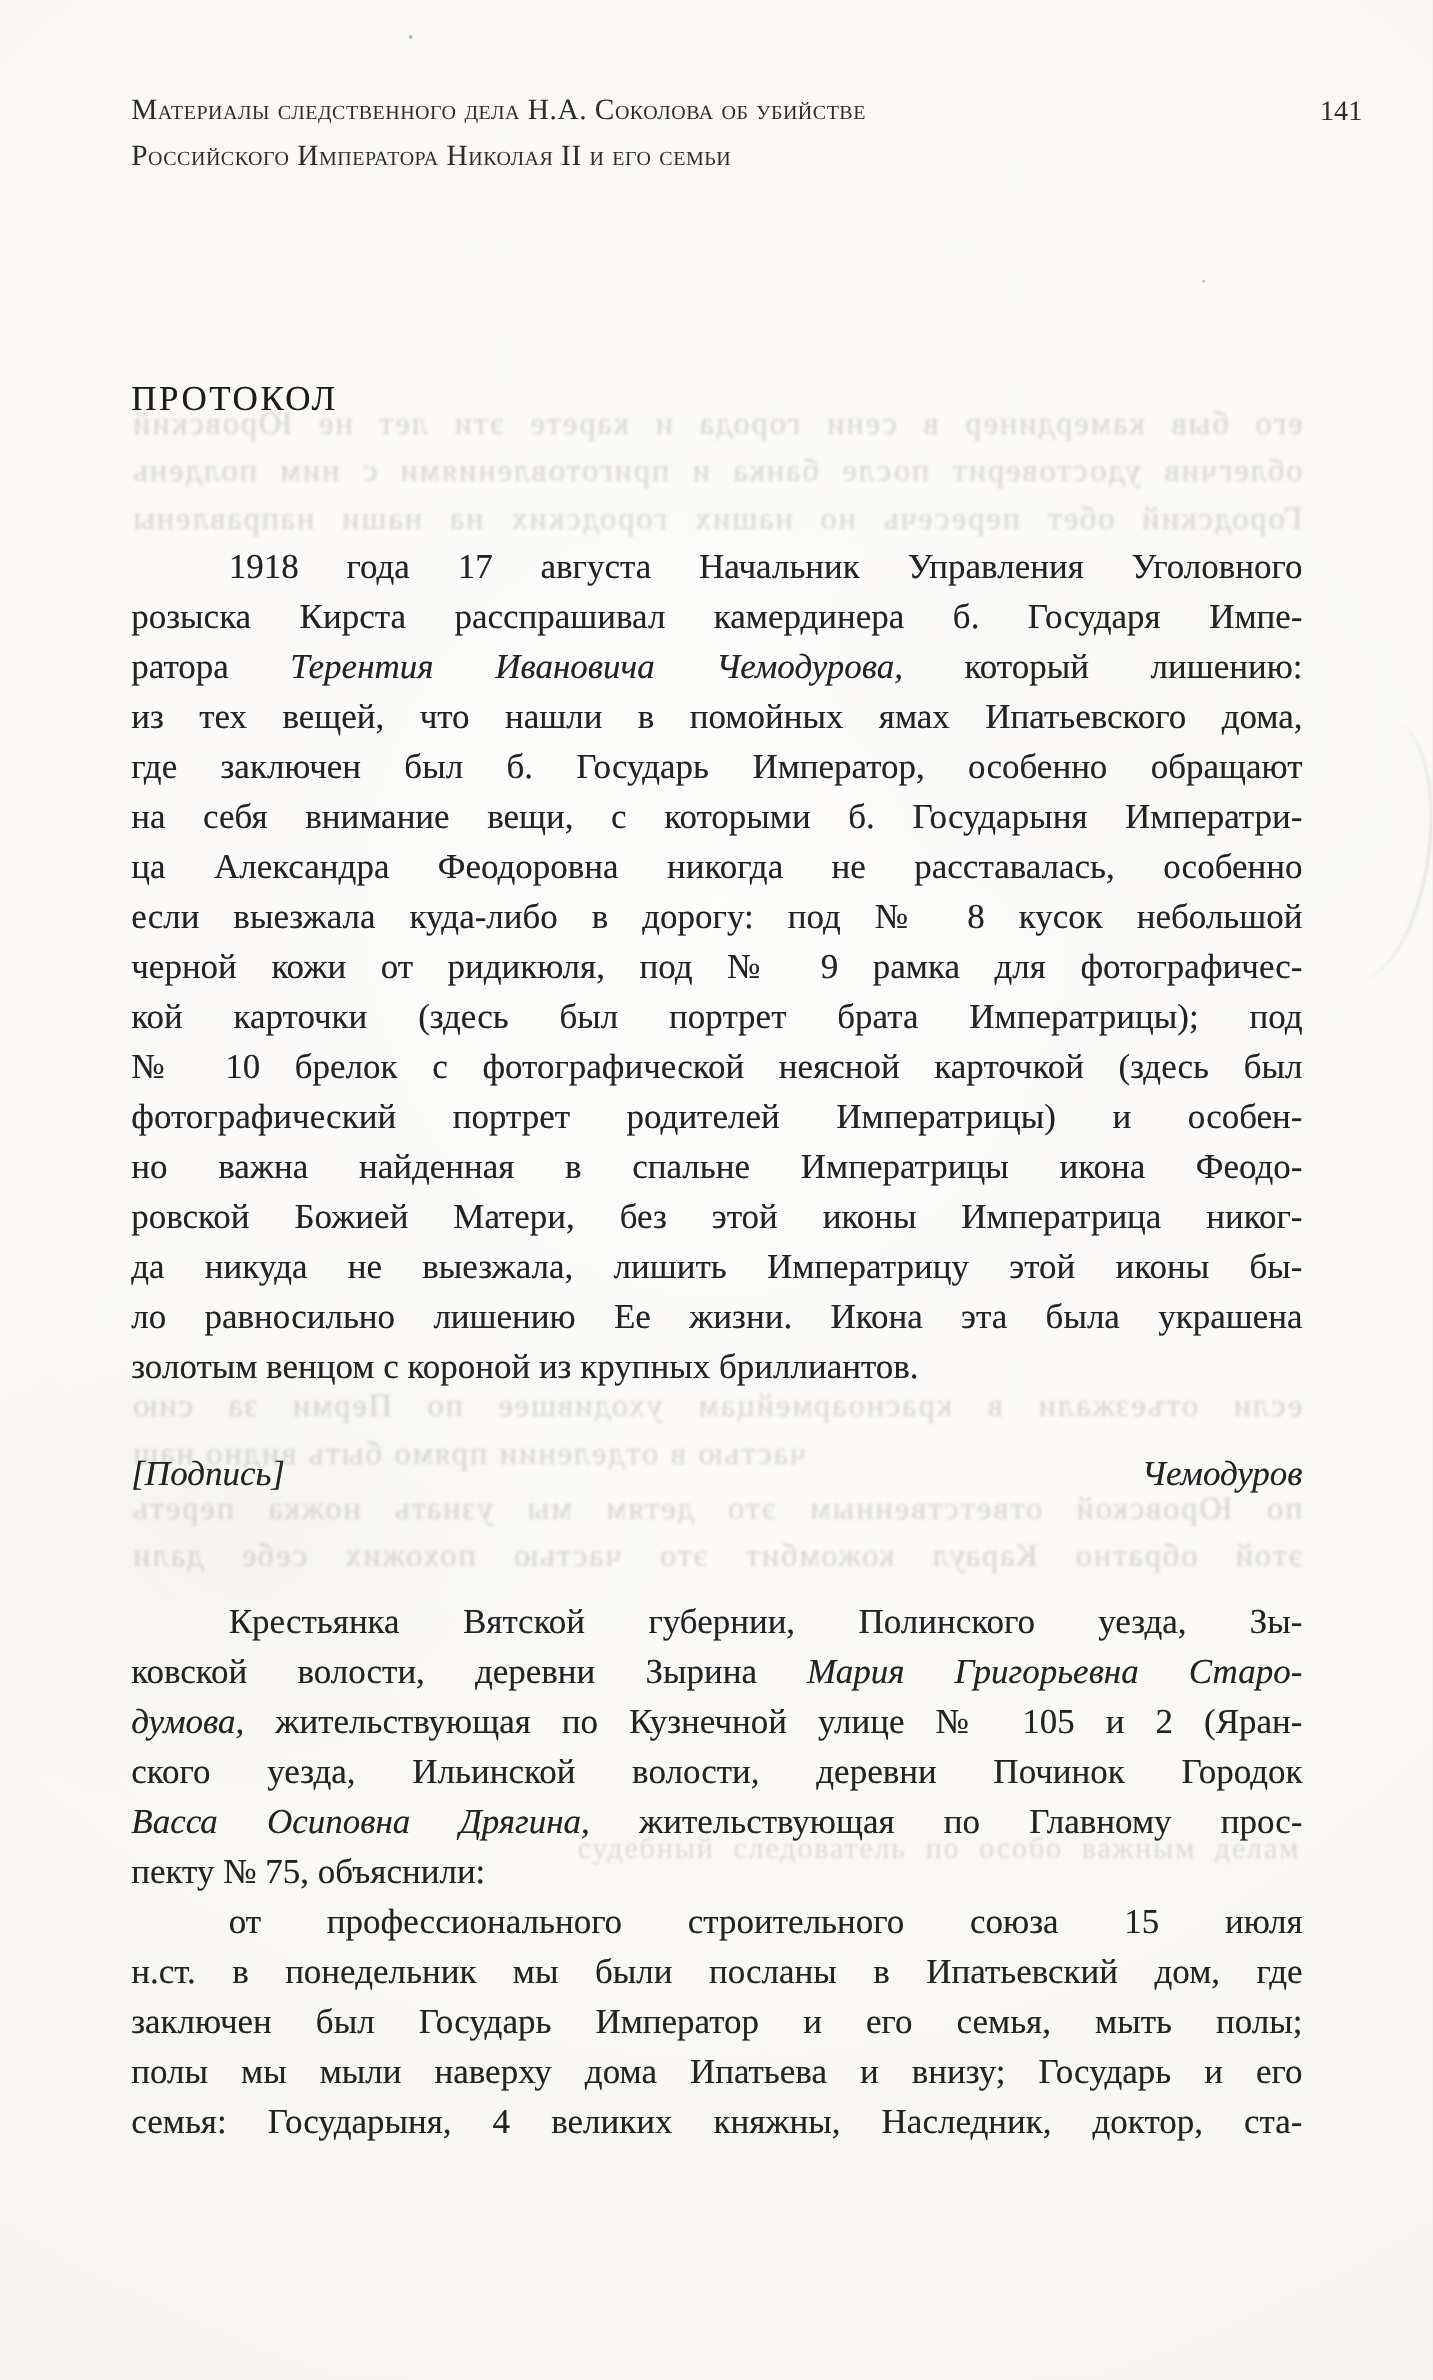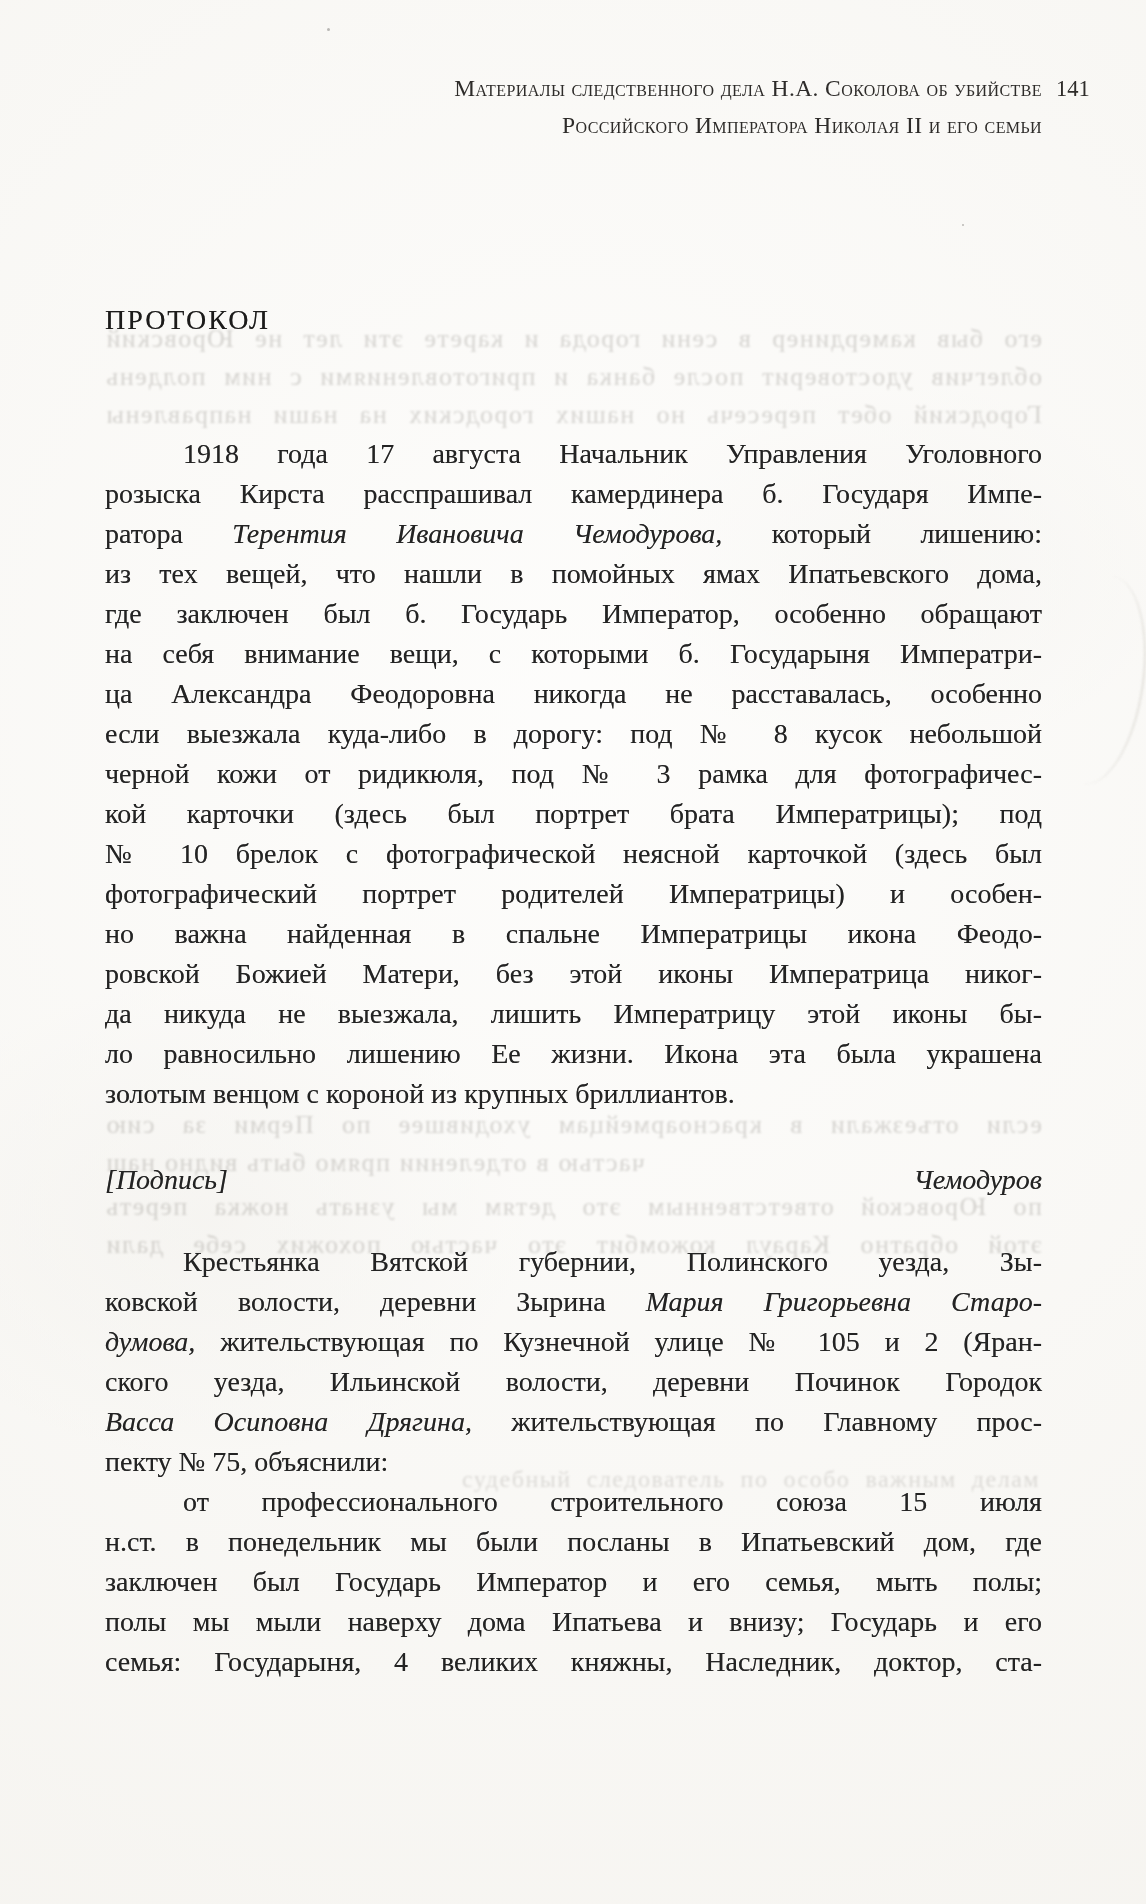--- a/index.html
+++ b/index.html
@@ -21,21 +21,21 @@
     font-family: "Liberation Serif", "DejaVu Serif", serif;
     color: #232323;
   }
 
   
   .running-header {
     position: absolute;
     left: 105px;
     top: 70px;
     width: 937px;
-    text-align: right;
+    text-align: left;
     font-variant: small-caps;
     font-size: 23.5px;
     line-height: 37px;
     letter-spacing: 0.4px;
     color: #2e2c2a;
   }
   .page-number {
     position: absolute;
     left: 1056px;
     top: 76px;
@@ -154,34 +154,34 @@
   <div class="text-block" id="text-block">
       <div class="para body">
         <div class="line indent"><span>1918 года 17 августа Начальник Управления Уголовного</span></div>
         <div class="line"><span>розыска Кирста расспрашивал камердинера б. Государя Импе-</span></div>
         <div class="line"><span>ратора </span><span class="it">Терентия Ивановича Чемодурова,</span><span> который лишению:</span></div>
         <div class="line"><span>из тех вещей, что нашли в помойных ямах Ипатьевского дома,</span></div>
         <div class="line"><span>где заключен был б. Государь Император, особенно обращают</span></div>
         <div class="line"><span>на себя внимание вещи, с которыми б. Государыня Императри-</span></div>
         <div class="line"><span>ца Александра Феодоровна никогда не расставалась, особенно</span></div>
         <div class="line"><span>если выезжала куда-либо в дорогу: под № 8 кусок небольшой</span></div>
-        <div class="line"><span>черной кожи от ридикюля, под № 3 рамка для фотографичес-</span></div>
+        <div class="line"><span>черной кожи от ридикюля, под № 9 рамка для фотографичес-</span></div>
         <div class="line"><span>кой карточки (здесь был портрет брата Императрицы); под</span></div>
         <div class="line"><span>№ 10 брелок с фотографической неясной карточкой (здесь был</span></div>
         <div class="line"><span>фотографический портрет родителей Императрицы) и особен-</span></div>
         <div class="line"><span>но важна найденная в спальне Императрицы икона Феодо-</span></div>
         <div class="line"><span>ровской Божией Матери, без этой иконы Императрица никог-</span></div>
         <div class="line"><span>да никуда не выезжала, лишить Императрицу этой иконы бы-</span></div>
         <div class="line"><span>ло равносильно лишению Ее жизни. Икона эта была украшена</span></div>
         <div class="line last"><span>золотым венцом с короной из крупных бриллиантов.</span></div>
       </div>
       <div class="para signature" style="margin-top: 46px;">
         <div class="line"><span class="it">[Подпись] Чемодуров</span></div>
       </div>
-      <div class="para body" style="margin-top: 42px;">
+      <div class="para body" style="margin-top: 78px;">
         <div class="line indent"><span>Крестьянка Вятской губернии, Полинского уезда, Зы-</span></div>
         <div class="line"><span>ковской волости, деревни Зырина </span><span class="it">Мария Григорьевна Старо-</span></div>
         <div class="line"><span class="it">думова,</span><span> жительствующая по Кузнечной улице № 105 и 2 (Яран-</span></div>
         <div class="line"><span>ского уезда, Ильинской волости, деревни Починок Городок</span></div>
         <div class="line"><span class="it">Васса Осиповна Дрягина,</span><span> жительствующая по Главному прос-</span></div>
         <div class="line last"><span>пекту № 75, объяснили:</span></div>
       </div>
       <div class="para body">
         <div class="line indent"><span>от профессионального строительного союза 15 июля</span></div>
         <div class="line"><span>н.ст. в понедельник мы были посланы в Ипатьевский дом, где</span></div>

